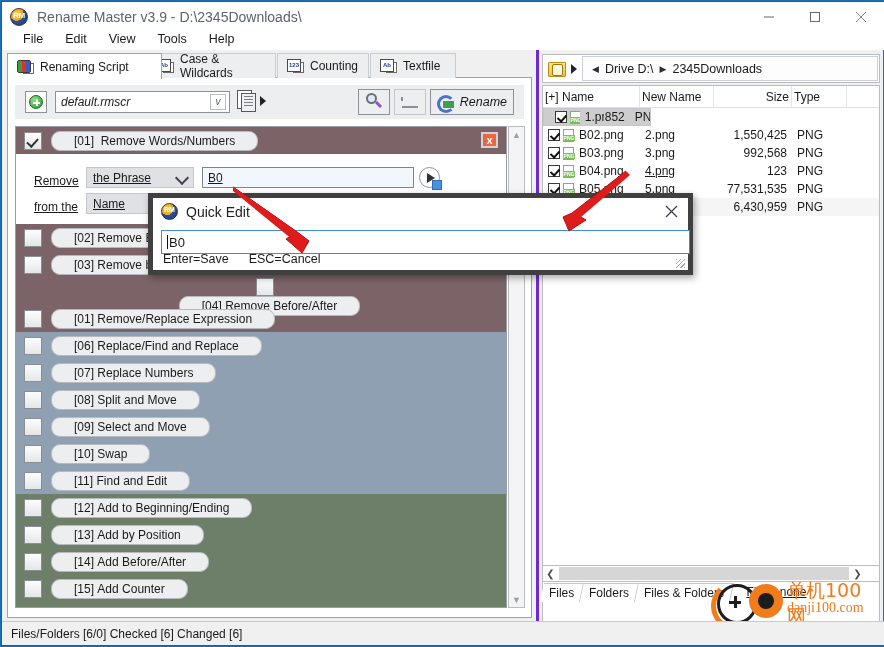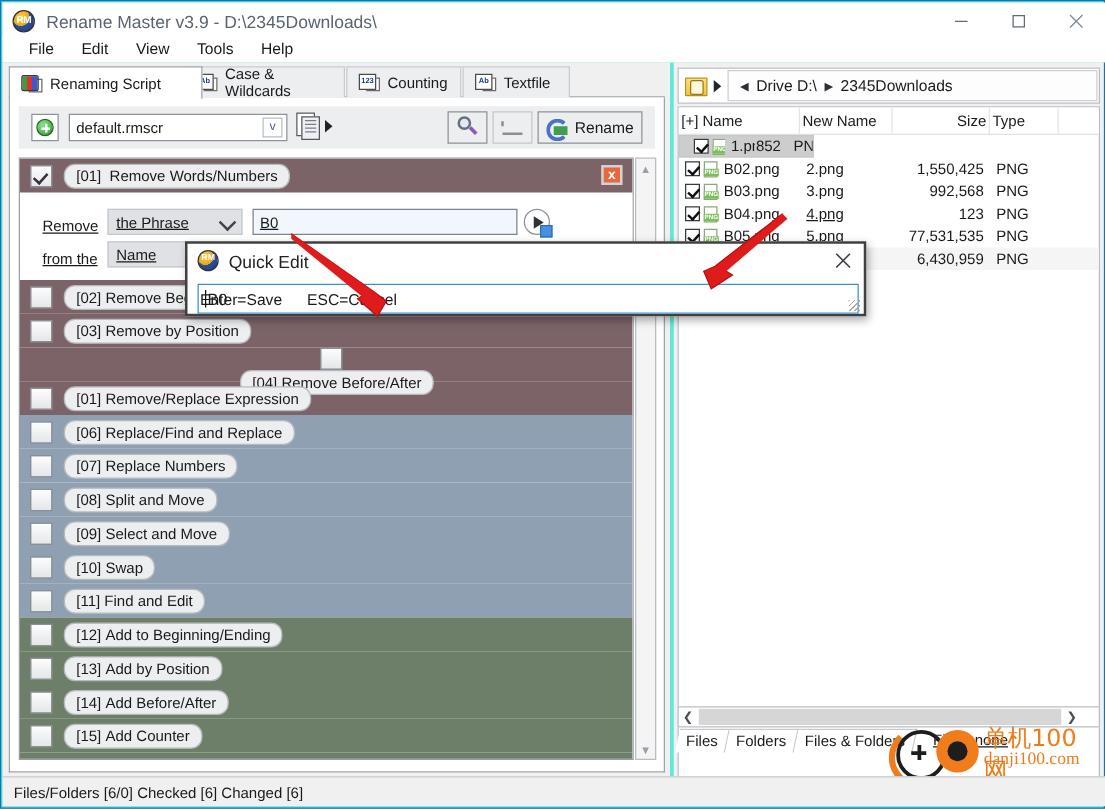--- a/index.html
+++ b/index.html
@@ -4,21 +4,21 @@
 <style>
   html,body{margin:0;padding:0;}
   body{
     width:884px;height:647px;overflow:hidden;
     font-family:"Liberation Sans", sans-serif;
     font-size:12px;color:#1a1a1a;background:#f0f0f0;
     -webkit-font-smoothing:antialiased;
   }
   .win{
     position:absolute;left:0;top:0;width:884px;height:647px;
-    background:#5eead4;border:1px solid #1b6fb5;box-sizing:border-box;
+    background:#6d28d9;border:1px solid #1b6fb5;box-sizing:border-box;
   }
   
   .titlebar{
     position:absolute;left:1px;top:1px;width:882px;height:30px;
     background:#ffffff;display:flex;align-items:center;
   }
   .app-icon{
     width:18px;height:18px;margin-left:8px;border-radius:50%;
     background:radial-gradient(circle at 35% 30%,#ffd34d 0%,#e8a31a 45%,#2b4f9e 46%,#1c3d86 100%);
     border:1px solid #333;box-sizing:border-box;position:relative;flex:0 0 auto;
@@ -49,21 +49,21 @@
   .tabs-underline{position:absolute;left:5px;top:27px;width:525px;height:1px;background:#9fa4ab;}
   .tabpanel{
     position:absolute;left:5px;top:28px;width:525px;height:540px;
     background:#ffffff;border:1px solid #9fa4ab;border-top:none;box-sizing:border-box;
   }
   .ticon{width:17px;height:14px;flex:0 0 auto;position:relative;}
   .ticon .sheet{position:absolute;right:0;bottom:0;width:9px;height:9px;background:#fff;border:1px solid #6a6a6a;}
   .ticon .front{position:absolute;left:0;top:0;width:12px;height:11px;background:#fff;border:1px solid #4a4a4a;font-size:6px;line-height:10px;text-align:center;color:#1a3c8c;font-weight:bold;}
   .ticon.rgb .front{background:linear-gradient(90deg,#3aa03a 33%,#e03030 33%,#e03030 66%,#3a5ad0 66%);border:1px solid #3a3a3a;border-radius:2px;}
   
-  .scriptbar{position:absolute;left:7px;top:7px;width:509px;height:34px;background:#eceef0;}
+  .scriptbar{position:absolute;left:7px;top:7px;width:509px;height:34px;background:#eceef0;font-style:italic;}
   .sb-new{position:absolute;left:10px;top:6px;width:22px;height:22px;background:#fff;border:1px solid #8d9298;box-sizing:border-box;}
   .sb-new:after{content:"";position:absolute;left:3px;top:3px;width:14px;height:14px;border-radius:50%;
     background:radial-gradient(circle at 35% 30%,#8ede8e,#2f9a2f);border:1px solid #1d6b1d;box-sizing:border-box;}
   .sb-new .plus{position:absolute;left:7px;top:7px;width:7px;height:7px;z-index:2;}
   .sb-new .plus:before,.sb-new .plus:after{content:"";position:absolute;background:#fff;}
   .sb-new .plus:before{left:3px;top:0;width:2px;height:7px;}
   .sb-new .plus:after{left:0;top:3px;width:7px;height:2px;}
   .sb-field{position:absolute;left:40px;top:6px;width:175px;height:22px;background:#fff;border:1px solid #8d9298;
     box-sizing:border-box;display:flex;align-items:center;padding-left:5px;font-size:12px;}
   .sb-field .drop{position:absolute;right:3px;top:2px;width:16px;height:16px;border:1px solid #b9bdc2;
@@ -94,21 +94,21 @@
   .opscroll{position:absolute;left:500px;top:48px;width:17px;height:482px;background:#f4f4f4;border:1px solid #b9bdc2;box-sizing:border-box;}
   .opscroll .ar{position:absolute;left:0;width:15px;height:15px;display:flex;align-items:center;justify-content:center;color:#9aa0a8;font-size:9px;}
   .opscroll .ar.up{top:0;}
   .opscroll .ar.dn{bottom:0;}
   .op-card{position:relative;}
   .op-head{height:27px;display:flex;align-items:center;padding-left:8px;position:relative;}
   .op-chk{width:18px;height:18px;background:linear-gradient(#fdfdfd,#e4e6e8);border:1px solid #8a8f96;box-sizing:border-box;position:relative;flex:0 0 auto;}
   .op-chk.on:after{content:"";position:absolute;left:4px;top:3px;width:5px;height:9px;border:solid #333;border-width:0 2px 2px 0;transform:rotate(42deg);}
   .op-label{
     margin-left:9px;background:#eceef0;border:1px solid #b6babf;border-radius:9px;
-    padding:2px 9px;font-size:12px;color:#1a1a1a;white-space:nowrap;
+    padding:2px 22px;font-size:12px;color:#1a1a1a;white-space:nowrap;
   }
   .op-close{position:absolute;right:8px;top:5px;width:17px;height:16px;background:#e8673c;border:2px solid #cfd2d6;box-sizing:border-box;display:flex;align-items:center;justify-content:center;color:#fff;font-size:11px;font-weight:bold;line-height:1;}
   .op-body{background:#fff;padding:8px 0 10px 0;}
   .op-row{display:flex;align-items:flex-end;height:26px;padding-left:18px;text-decoration:underline;}
   .op-row .lbl{width:52px;font-size:12px;}
   .sel{
     width:108px;height:21px;background:#dfe1e4;border:1px solid #c4c7cb;box-sizing:border-box;
     display:flex;align-items:center;padding-left:6px;font-size:12px;position:relative;
   }
   .sel .cv{position:absolute;right:6px;top:5px;width:8px;height:8px;border:solid #41454a;border-width:0 2px 2px 0;transform:rotate(45deg);}
@@ -164,22 +164,22 @@
   .wm .plus{position:absolute;left:28px;top:22px;width:12px;height:12px;}
   .wm .plus:before,.wm .plus:after{content:"";position:absolute;background:#1d1d1d;}
   .wm .plus:before{left:5px;top:0;width:3px;height:12px;}
   .wm .plus:after{left:0;top:5px;width:12px;height:3px;}
   .wm .dot{position:absolute;left:48px;top:10px;width:34px;height:34px;border-radius:50%;background:#f07c1c;}
   .wm .dot:after{content:"";position:absolute;left:9px;top:9px;width:16px;height:16px;border-radius:50%;background:#1d1d1d;}
   .wm .cn{position:absolute;left:86px;top:4px;font-size:19px;color:#ef7c1b;font-family:"DejaVu Sans",sans-serif;letter-spacing:0px;}
   .wm .en{position:absolute;left:86px;top:26px;font-size:14px;color:#ef7c1b;font-family:"Liberation Serif",serif;}
   
   .qe{
-    position:absolute;left:147px;top:192px;width:545px;height:60px;background:#fff;
-    border:2px solid #404040;box-sizing:border-box;box-shadow:2px 3px 7px rgba(0,0,0,.35);
+    position:absolute;left:147px;top:192px;width:545px;height:82px;background:#fff;
+    border:5px solid #404040;box-sizing:border-box;box-shadow:2px 3px 7px rgba(0,0,0,.35);
   }
   .qe-title{height:27px;display:flex;align-items:center;position:relative;}
   .qe-ico{width:17px;height:17px;margin-left:8px;border-radius:50%;
     background:radial-gradient(circle at 35% 30%,#ffd34d 0%,#e8a31a 45%,#2b4f9e 46%,#1c3d86 100%);
     border:1px solid #333;box-sizing:border-box;position:relative;flex:0 0 auto;}
   .qe-ico:after{content:"RM";position:absolute;left:0;right:0;top:2px;text-align:center;font-size:7px;font-weight:bold;color:#fff;line-height:8px;}
   .qe-name{margin-left:8px;font-size:14px;color:#222;}
   .qe-x{position:absolute;right:6px;top:3px;width:22px;height:20px;display:flex;align-items:center;justify-content:center;color:#3a3f45;}
   .qe-input{
     position:absolute;left:8px;top:32px;width:529px;height:24px;background:#fff;border:1px solid #3f8fd0;

